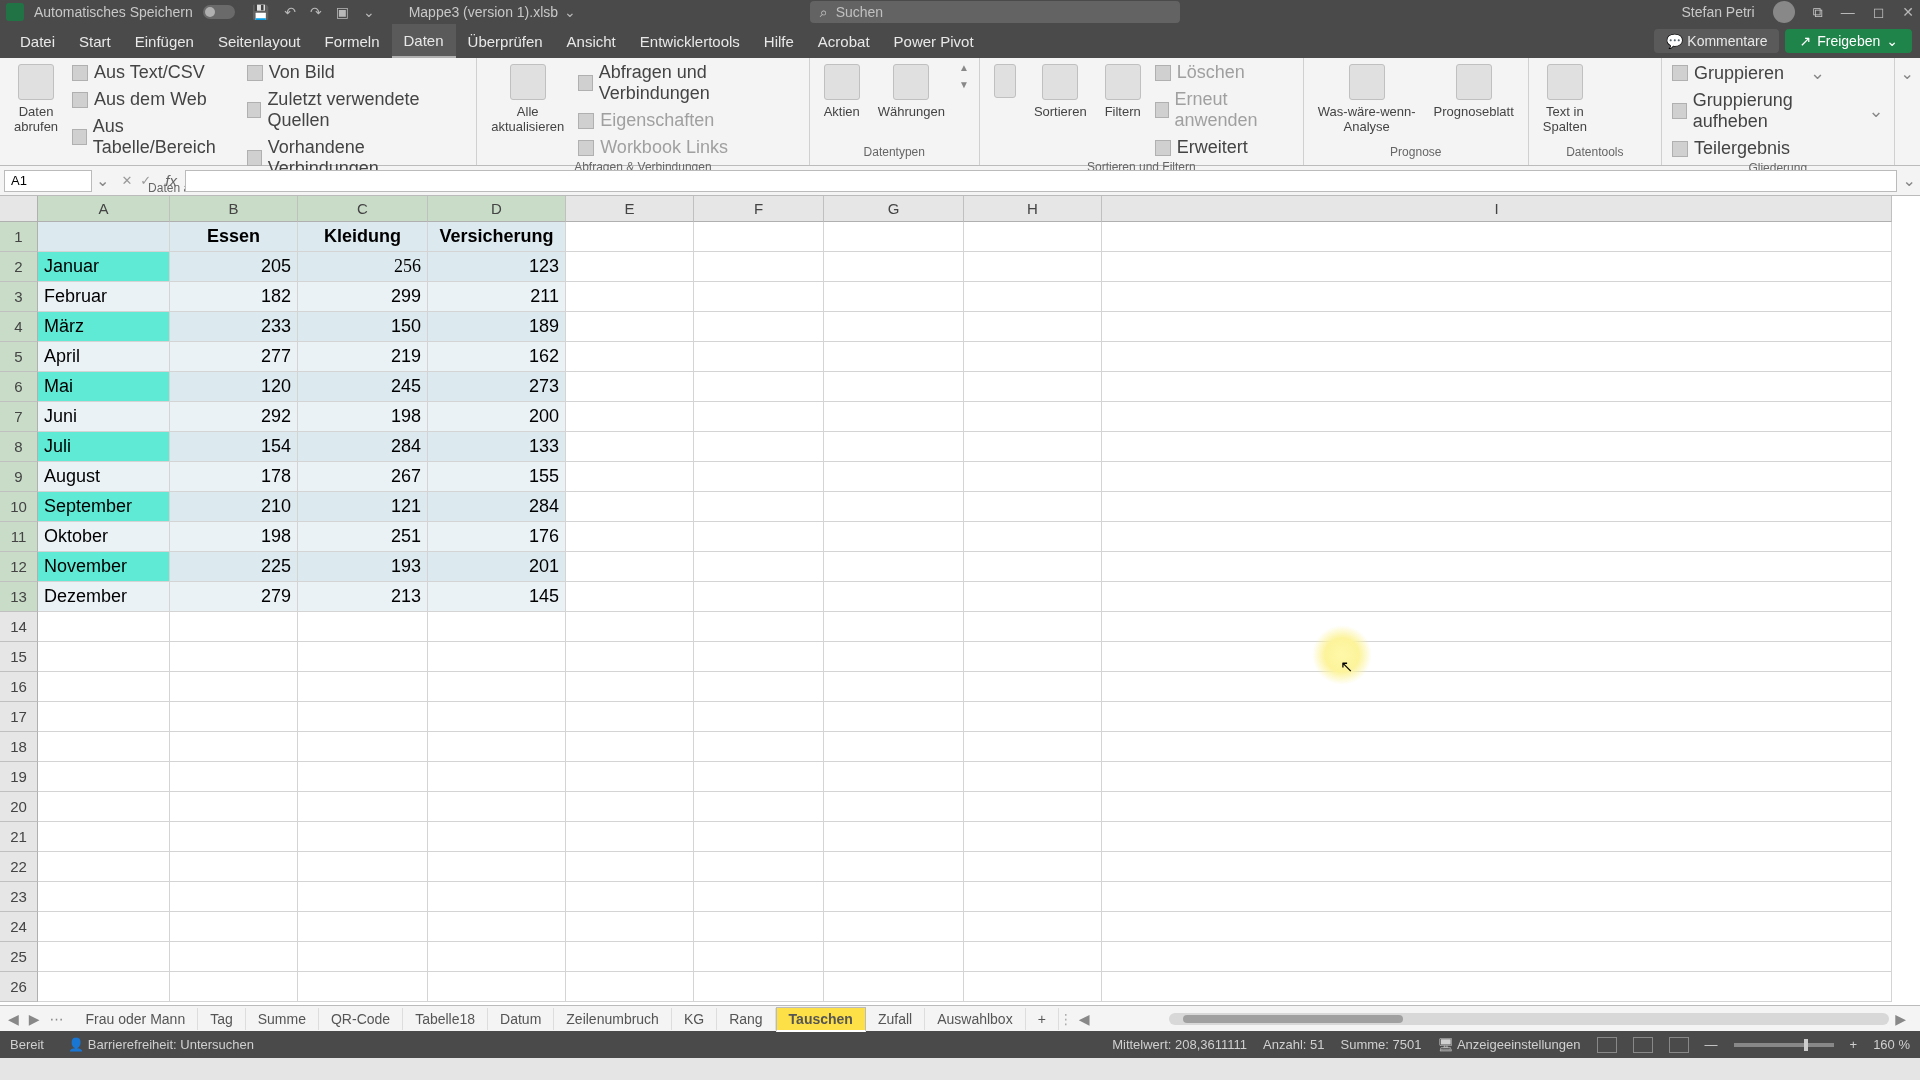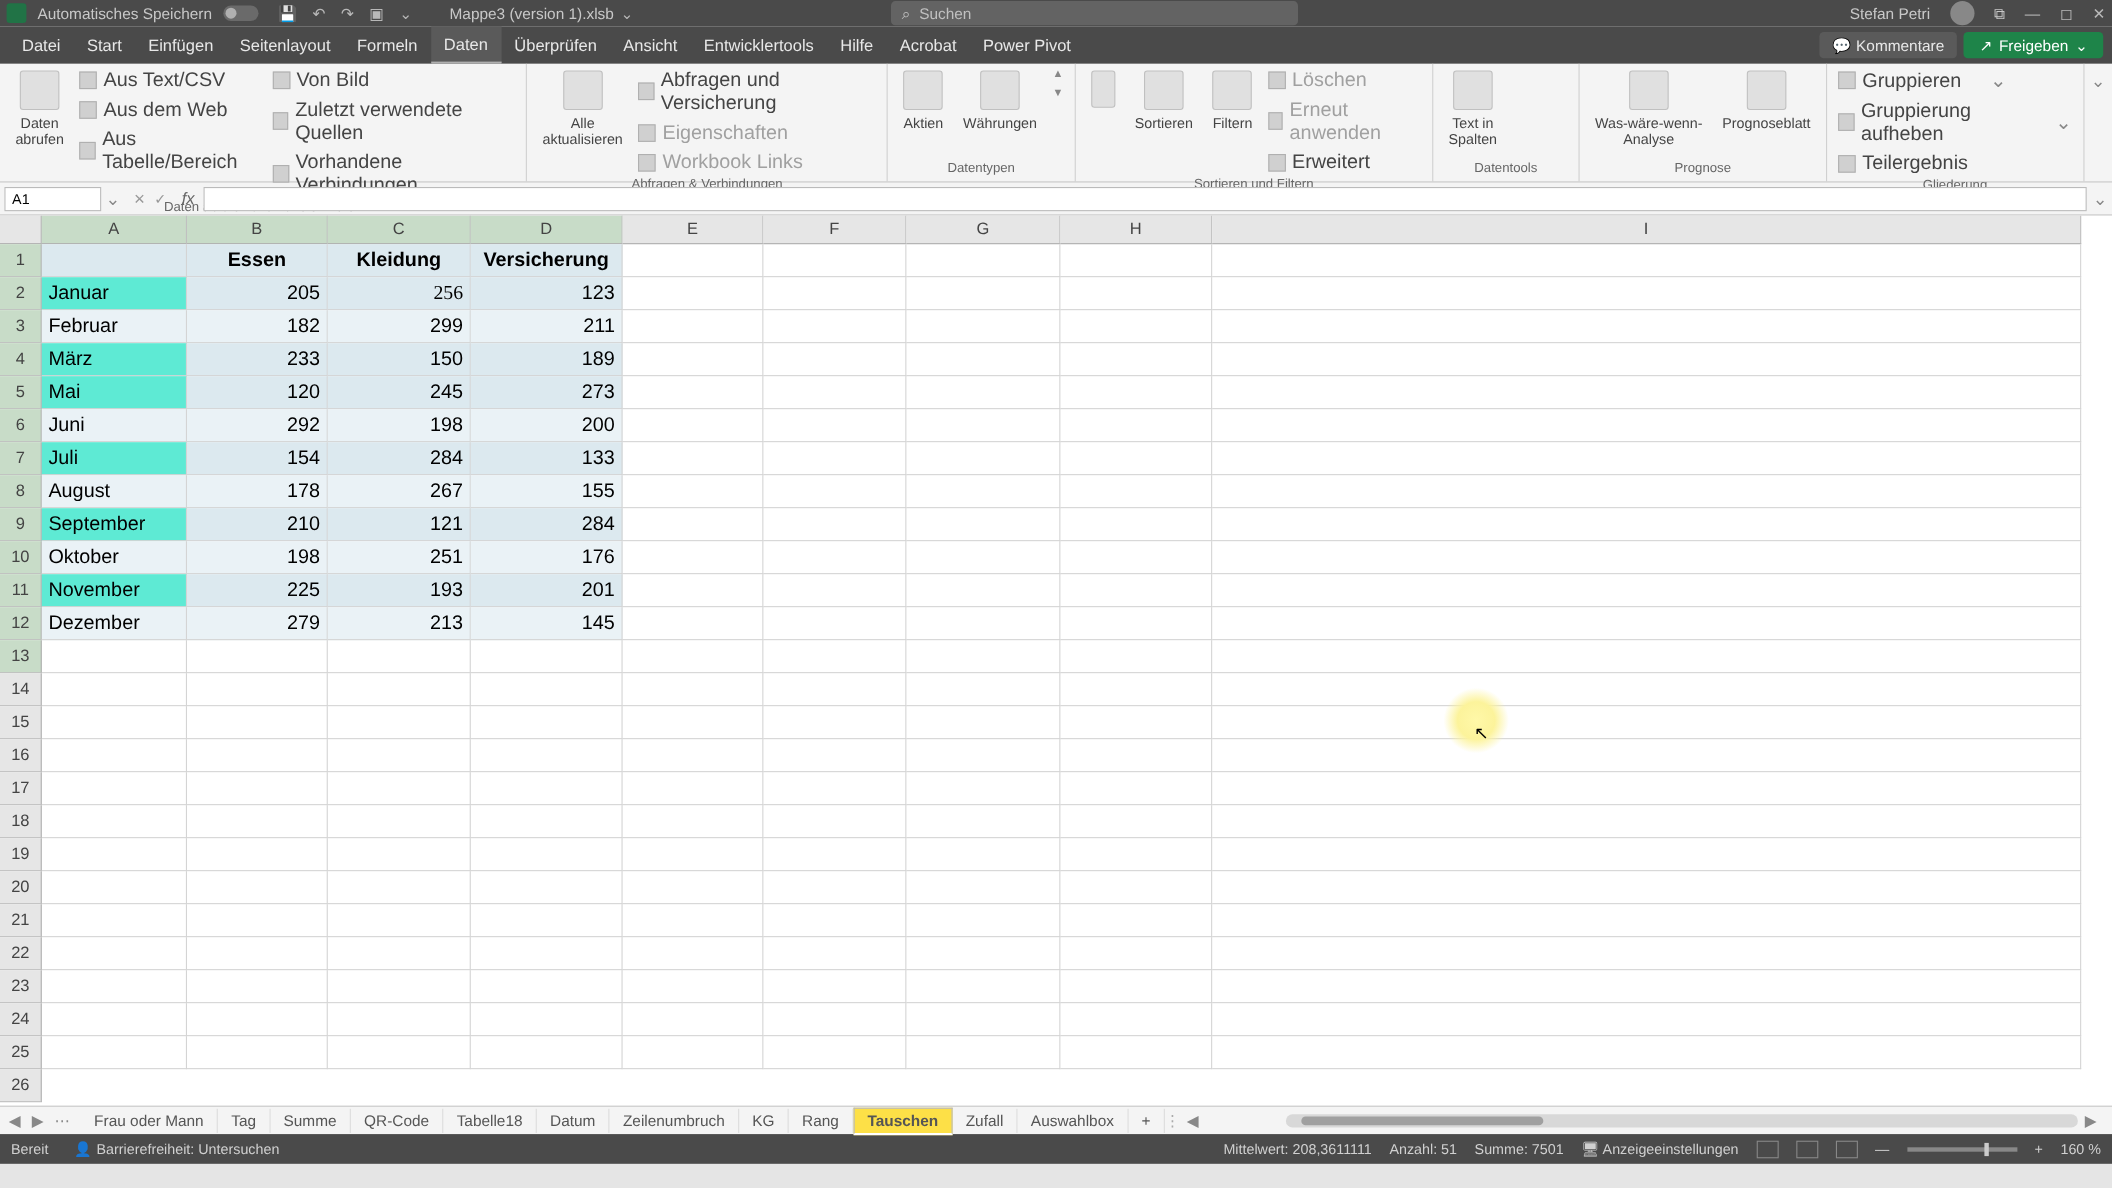--- a/index.html
+++ b/index.html
@@ -161,21 +161,21 @@
   <div class="rgroup">
     <div class="rgbody">
       <div class="bigbtn">
           <div class="bigicon"></div>
           <span style="white-space:pre;text-align:center">Alle
 aktualisieren</span>
         </div>
       <div class="smallbtns">
         <div>
             <span class="sicon"></span>
-            <span>Abfragen und Versicherung</span>
+            <span>Abfragen und Verbindungen</span>
           </div>
         <div class="disabled">
             <span class="sicon"></span>
             <span>Eigenschaften</span>
           </div>
         <div class="disabled">
             <span class="sicon"></span>
             <span>Workbook Links</span>
           </div>
       </div>
@@ -221,52 +221,52 @@
             <span class="sicon"></span>
             <span>Erneut anwenden</span>
           </div>
         <div>
             <span class="sicon"></span>
             <span>Erweitert</span>
           </div>
       </div>
     </div>
     <div class="rglabel">Sortieren und Filtern</div>
+  </div>
+  <div class="rgroup">
+    <div class="rgbody">
+      <div class="bigbtn">
+          <div class="bigicon"></div>
+          <span style="white-space:pre;text-align:center">Was-wäre-wenn-
+Analyse</span>
+        </div>
+      <div class="bigbtn">
+          <div class="bigicon"></div>
+          <span>Prognoseblatt</span>
+        </div>
+    </div>
+    <div class="rglabel">Prognose</div>
   </div>
   <div class="rgroup">
     <div class="rgbody">
       <div class="bigbtn">
           <div class="bigicon"></div>
           <span style="white-space:pre;text-align:center">Text in
 Spalten</span>
         </div>
       <div style="display:grid;grid-template-columns:22px 22px;gap:6px">
         <div class="sicon" style="width:22px;height:22px"></div>
         <div class="sicon" style="width:22px;height:22px"></div>
         <div class="sicon" style="width:22px;height:22px"></div>
         <div class="sicon" style="width:22px;height:22px"></div>
         <div class="sicon" style="width:22px;height:22px"></div>
         <div class="sicon" style="width:22px;height:22px"></div>
       </div>
     </div>
     <div class="rglabel">Datentools</div>
-  </div>
-  <div class="rgroup">
-    <div class="rgbody">
-      <div class="bigbtn">
-          <div class="bigicon"></div>
-          <span style="white-space:pre;text-align:center">Was-wäre-wenn-
-Analyse</span>
-        </div>
-      <div class="bigbtn">
-          <div class="bigicon"></div>
-          <span>Prognoseblatt</span>
-        </div>
-    </div>
-    <div class="rglabel">Prognose</div>
   </div>
   <div class="rgroup">
     <div class="rgbody">
       <div class="smallbtns">
         <div>
             <span class="sicon"></span>
             <span>Gruppieren</span>
             <span style="margin-left:20px;color:#888">⌄</span>
           </div>
         <div>
@@ -377,20 +377,31 @@
         <div class="cell num" style="width: 128px;">233</div>
         <div class="cell num" style="width: 130px;">150</div>
         <div class="cell num" style="width: 138px;">189</div>
         <div class="cell" style="width: 128px;"></div>
         <div class="cell" style="width: 130px;"></div>
         <div class="cell" style="width: 140px;"></div>
         <div class="cell" style="width: 138px;"></div>
         <div class="cell" style="width: 790px;"></div>
       </div>
       <div class="row">
+        <div class="cell month alt" style="width: 132px;">April</div>
+        <div class="cell num alt" style="width: 128px;">277</div>
+        <div class="cell num alt" style="width: 130px;">219</div>
+        <div class="cell num alt" style="width: 138px;">162</div>
+        <div class="cell" style="width: 128px;"></div>
+        <div class="cell" style="width: 130px;"></div>
+        <div class="cell" style="width: 140px;"></div>
+        <div class="cell" style="width: 138px;"></div>
+        <div class="cell" style="width: 790px;"></div>
+      </div>
+      <div class="row">
         <div class="cell month" style="width: 132px;">Mai</div>
         <div class="cell num" style="width: 128px;">120</div>
         <div class="cell num" style="width: 130px;">245</div>
         <div class="cell num" style="width: 138px;">273</div>
         <div class="cell" style="width: 128px;"></div>
         <div class="cell" style="width: 130px;"></div>
         <div class="cell" style="width: 140px;"></div>
         <div class="cell" style="width: 138px;"></div>
         <div class="cell" style="width: 790px;"></div>
       </div>

